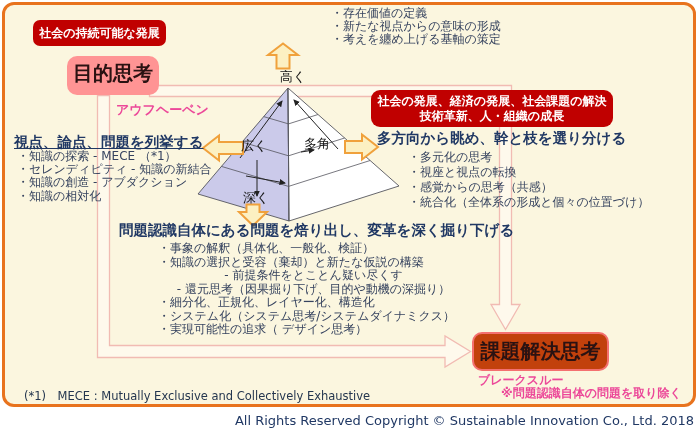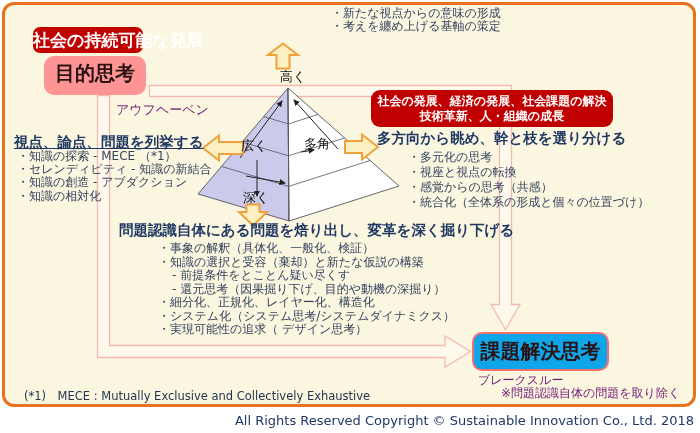--- a/index.html
+++ b/index.html
@@ -3,33 +3,33 @@
 <meta charset="utf-8">
 <style>
   html,body{margin:0;padding:0;}
   .canvas{position:relative;width:700px;height:433px;background:#ffffff;overflow:hidden;
           font-family:"DejaVu Sans","Liberation Sans",sans-serif;}
   .frame{position:absolute;left:2px;top:2px;width:688px;height:399px;
          border:3px solid #E8731E;border-radius:12px;background:#FBF6DF;z-index:0;}
   .overlay{position:absolute;left:0;top:0;z-index:1;pointer-events:none;}
   .abs{position:absolute;z-index:2;white-space:nowrap;}
   .badge{background:#C00000;color:#ffffff;font-weight:bold;text-align:center;border-radius:7px;}
-  .badge1{left:33px;top:27px;width:110px;height:26px;font-size:17px;line-height:26px;}
+  .badge1{left:33px;top:20px;width:133px;height:26px;font-size:12px;line-height:26px;}
   .badge2{left:371px;top:90px;width:242px;height:37px;font-size:12px;line-height:15px;
           border-radius:9px;padding-top:4px;box-sizing:border-box;}
-  .pinkbox{background:#0ea5e9;border:2px solid #F47070;border-radius:10px;text-align:center;
+  .pinkbox{background:#c2410c;border:2px solid #F47070;border-radius:10px;text-align:center;
            font-weight:bold;font-size:20px;color:#2A1212;box-sizing:border-box;}
-  .purpose{left:44px;top:56px;width:102px;height:39px;line-height:35px;}
+  .purpose{left:67px;top:56px;width:92px;height:39px;line-height:35px;}
   .solve{left:472px;top:332px;width:137px;height:39px;line-height:35px;}
   .heading{font-weight:bold;font-size:14.5px;color:#203864;}
   .bullets{font-size:12px;color:#36435F;}
   .bullets div{white-space:nowrap;}
-  .blue{color:#701a75;font-weight:normal;font-size:13px;}
+  .blue{color:#ec4899;font-weight:bold;font-size:13px;}
   .pyr-label{font-weight:normal;font-size:13px;color:#151515;text-align:right;}
-  .sub{margin-left:14px;}
+  .sub{margin-left:14px;text-align:center;}
   .footnote{font-size:11.5px;color:#24364F;}
   .copyright{font-size:13px;color:#203864;}
 </style>
 </head>
 <body>
 
 <div class="canvas">
 
   <div class="frame"></div>
 
@@ -63,20 +63,21 @@
     <path d="M203,148 L219,135.5 L219,142 L243,142 L243,154 L219,154 L219,160.5 Z" fill="#FCF0C2" stroke="#F0A13C" stroke-width="2"></path>
     <path d="M378,147 L362,134.5 L362,141 L345,141 L345,153 L362,153 L362,159.5 Z" fill="#FCF0C2" stroke="#F0A13C" stroke-width="2"></path>
     <path d="M246.5,204.5 L259.5,204.5 L259.5,212 L267,212 L253,225.5 L239,212 L246.5,212 Z" fill="#FCF0C2" stroke="#F0A13C" stroke-width="2"></path>
   </svg>
 
   <div class="abs badge badge1">社会の持続可能な発展</div>
   <div class="abs pinkbox purpose" style="border:none;background:#FF9494;">目的思考</div>
   <div class="abs blue" style="left:116px;top:101px;">アウフヘーベン</div>
 
   <div class="abs bullets" style="left:331px;top:7px;line-height:13px;">
+    <div>・存在価値の定義</div>
     <div>・新たな視点からの意味の形成</div>
     <div>・考えを纏め上げる基軸の策定</div>
   </div>
 
   <div class="abs pyr-label" style="left:266px;top:68px;width:40px;">高く</div>
   <div class="abs pyr-label" style="left:241px;top:137px;">広く</div>
   <div class="abs pyr-label" style="left:304px;top:135px;">多角</div>
   <div class="abs pyr-label" style="left:243px;top:189px;">深く</div>
 
   <div class="abs heading" style="left:14px;top:133px;text-decoration:underline;">視点、論点、問題を列挙する</div>

